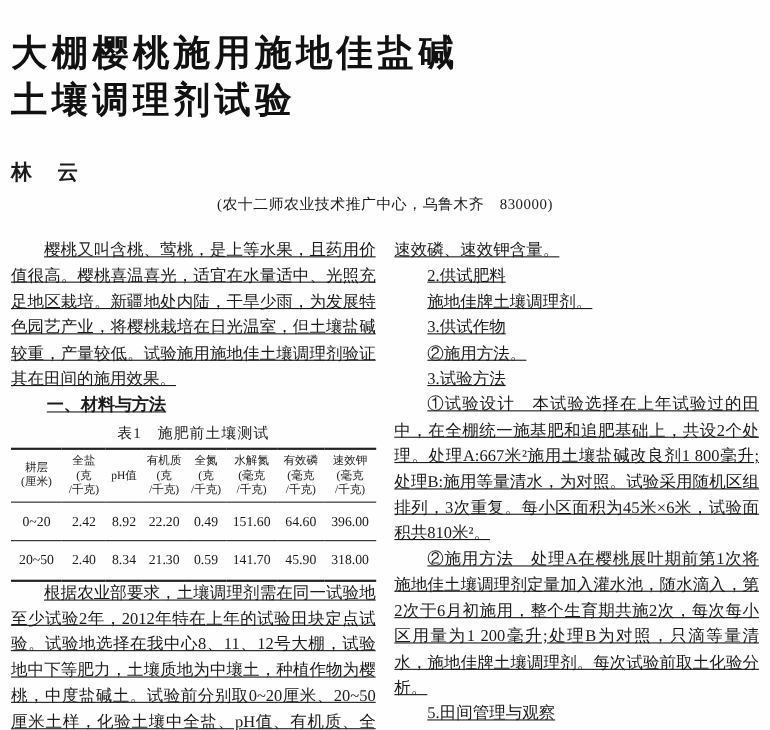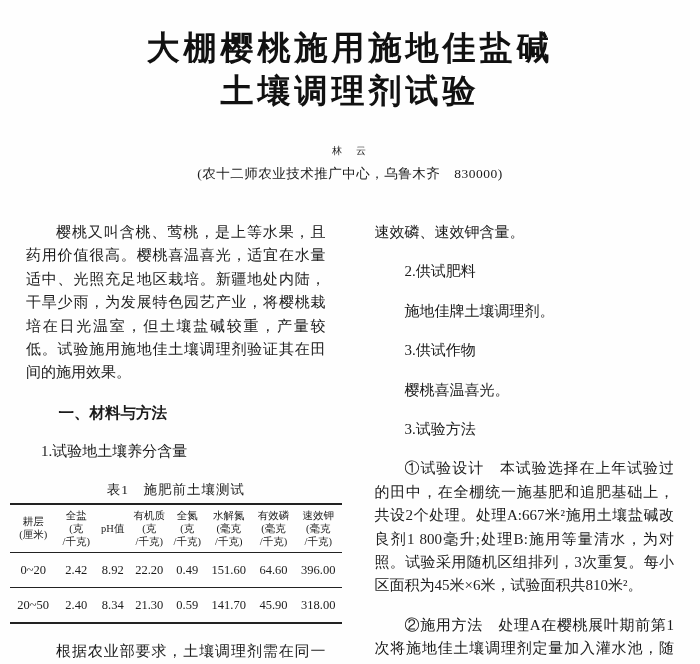--- a/index.html
+++ b/index.html
@@ -14,53 +14,53 @@
   }
   .page {
     width: 700px;
     height: 664px;
     padding: 0 10px;
     position: relative;
   }
   .title {
     margin: 0;
     padding-top: 26px;
-    text-align: center;
+    text-align: left;
     font-family: "Liberation Sans", sans-serif;
     font-weight: bold;
     font-size: 33px;
     line-height: 43px;
     letter-spacing: 4px;
     color: #111;
   }
   .author {
     margin-top: 32px;
-    text-align: center;
-    font-size: 10px;
-    font-weight: normal;
+    text-align: left;
+    font-size: 19px;
+    font-weight: bold;
     letter-spacing: 2px;
   }
   .affiliation {
     margin-top: 7px;
     text-align: center;
     font-size: 13.5px;
     letter-spacing: 0.5px;
   }
   .columns {
     display: flex;
     gap: 17px;
     margin-top: 22px;
   }
   .column {
     width: 50%;
     font-size: 15px;
     line-height: 23.4px;
     text-align: justify;
   }
-  .column p { margin: 16px; }
+  .column p { margin: 0; text-decoration: underline; }
   .p-indent { text-indent: 2em; }
   .heading {
     font-family: "Liberation Sans", sans-serif;
     font-weight: bold;
     text-indent: 2.1em;
     font-size: 15.5px;
   }
   .sub-1 { text-indent: 1em; }
   .sub-2 { text-indent: 2em; }
   .table-caption {
@@ -113,21 +113,20 @@
 
   <div class="author">林　云</div>
 
   <div class="affiliation">(农十二师农业技术推广中心，乌鲁木齐　830000)</div>
 
   <div class="columns">
 
     <div class="column">
       <p class="p-indent">樱桃又叫含桃、莺桃，是上等水果，且药用价值很高。樱桃喜温喜光，适宜在水量适中、光照充足地区栽培。新疆地处内陆，干旱少雨，为发展特色园艺产业，将樱桃栽培在日光温室，但土壤盐碱较重，产量较低。试验施用施地佳土壤调理剂验证其在田间的施用效果。</p>
       <p class="heading">一、材料与方法</p>
-      <p class="sub-1">1.试验地土壤养分含量</p>
 
       <div class="table-caption">表1　施肥前土壤测试</div>
 
       <table class="soil-table">
         <colgroup>
           <col class="c1">
             <col class="c2">
             <col class="c3">
             <col class="c4">
           <col class="c5">
@@ -185,22 +184,22 @@
       </table>
 
       <p class="p-indent">根据农业部要求，土壤调理剂需在同一试验地至少试验2年，2012年特在上年的试验田块定点试验。试验地选择在我中心8、11、12号大棚，试验地中下等肥力，土壤质地为中壤土，种植作物为樱桃，中度盐碱土。试验前分别取0~20厘米、20~50厘米土样，化验土壤中全盐、pH值、有机质、全氮、水解氮、</p>
     </div>
 
     <div class="column">
       <p>速效磷、速效钾含量。</p>
       <p class="sub-2">2.供试肥料</p>
       <p class="p-indent">施地佳牌土壤调理剂。</p>
       <p class="sub-2">3.供试作物</p>
-      <p class="p-indent">樱桃喜温喜光。</p>
+      <p class="p-indent">②施用方法。</p>
       <p class="sub-2">3.试验方法</p>
       <p class="p-indent">①试验设计　本试验选择在上年试验过的田中，在全棚统一施基肥和追肥基础上，共设2个处理。处理A:667米²施用土壤盐碱改良剂1 800毫升;处理B:施用等量清水，为对照。试验采用随机区组排列，3次重复。每小区面积为45米×6米，试验面积共810米²。</p>
-      <p class="p-indent">②施用方法　处理A在樱桃展叶期前第1次将施地佳土壤调理剂定量加入灌水池，随水滴入，第2次于6月初施用，整个生育期共施2次，每次每小区用量为1 200毫升;处理B为对照，适宜在水量适中，其它农艺措施相同。每次试验前取土化验分析。</p>
+      <p class="p-indent">②施用方法　处理A在樱桃展叶期前第1次将施地佳土壤调理剂定量加入灌水池，随水滴入，第2次于6月初施用，整个生育期共施2次，每次每小区用量为1 200毫升;处理B为对照，只滴等量清水，施地佳牌土壤调理剂。每次试验前取土化验分析。</p>
       <p class="sub-2">5.田间管理与观察</p>
       <p class="p-indent">试验地樱桃树龄为6年，小区施肥、喷药、灌水、中耕和除草等措施一致，并都在1天内完成。在各生</p>
     </div>
 
   </div>
 </div>
 
 </body></html>

